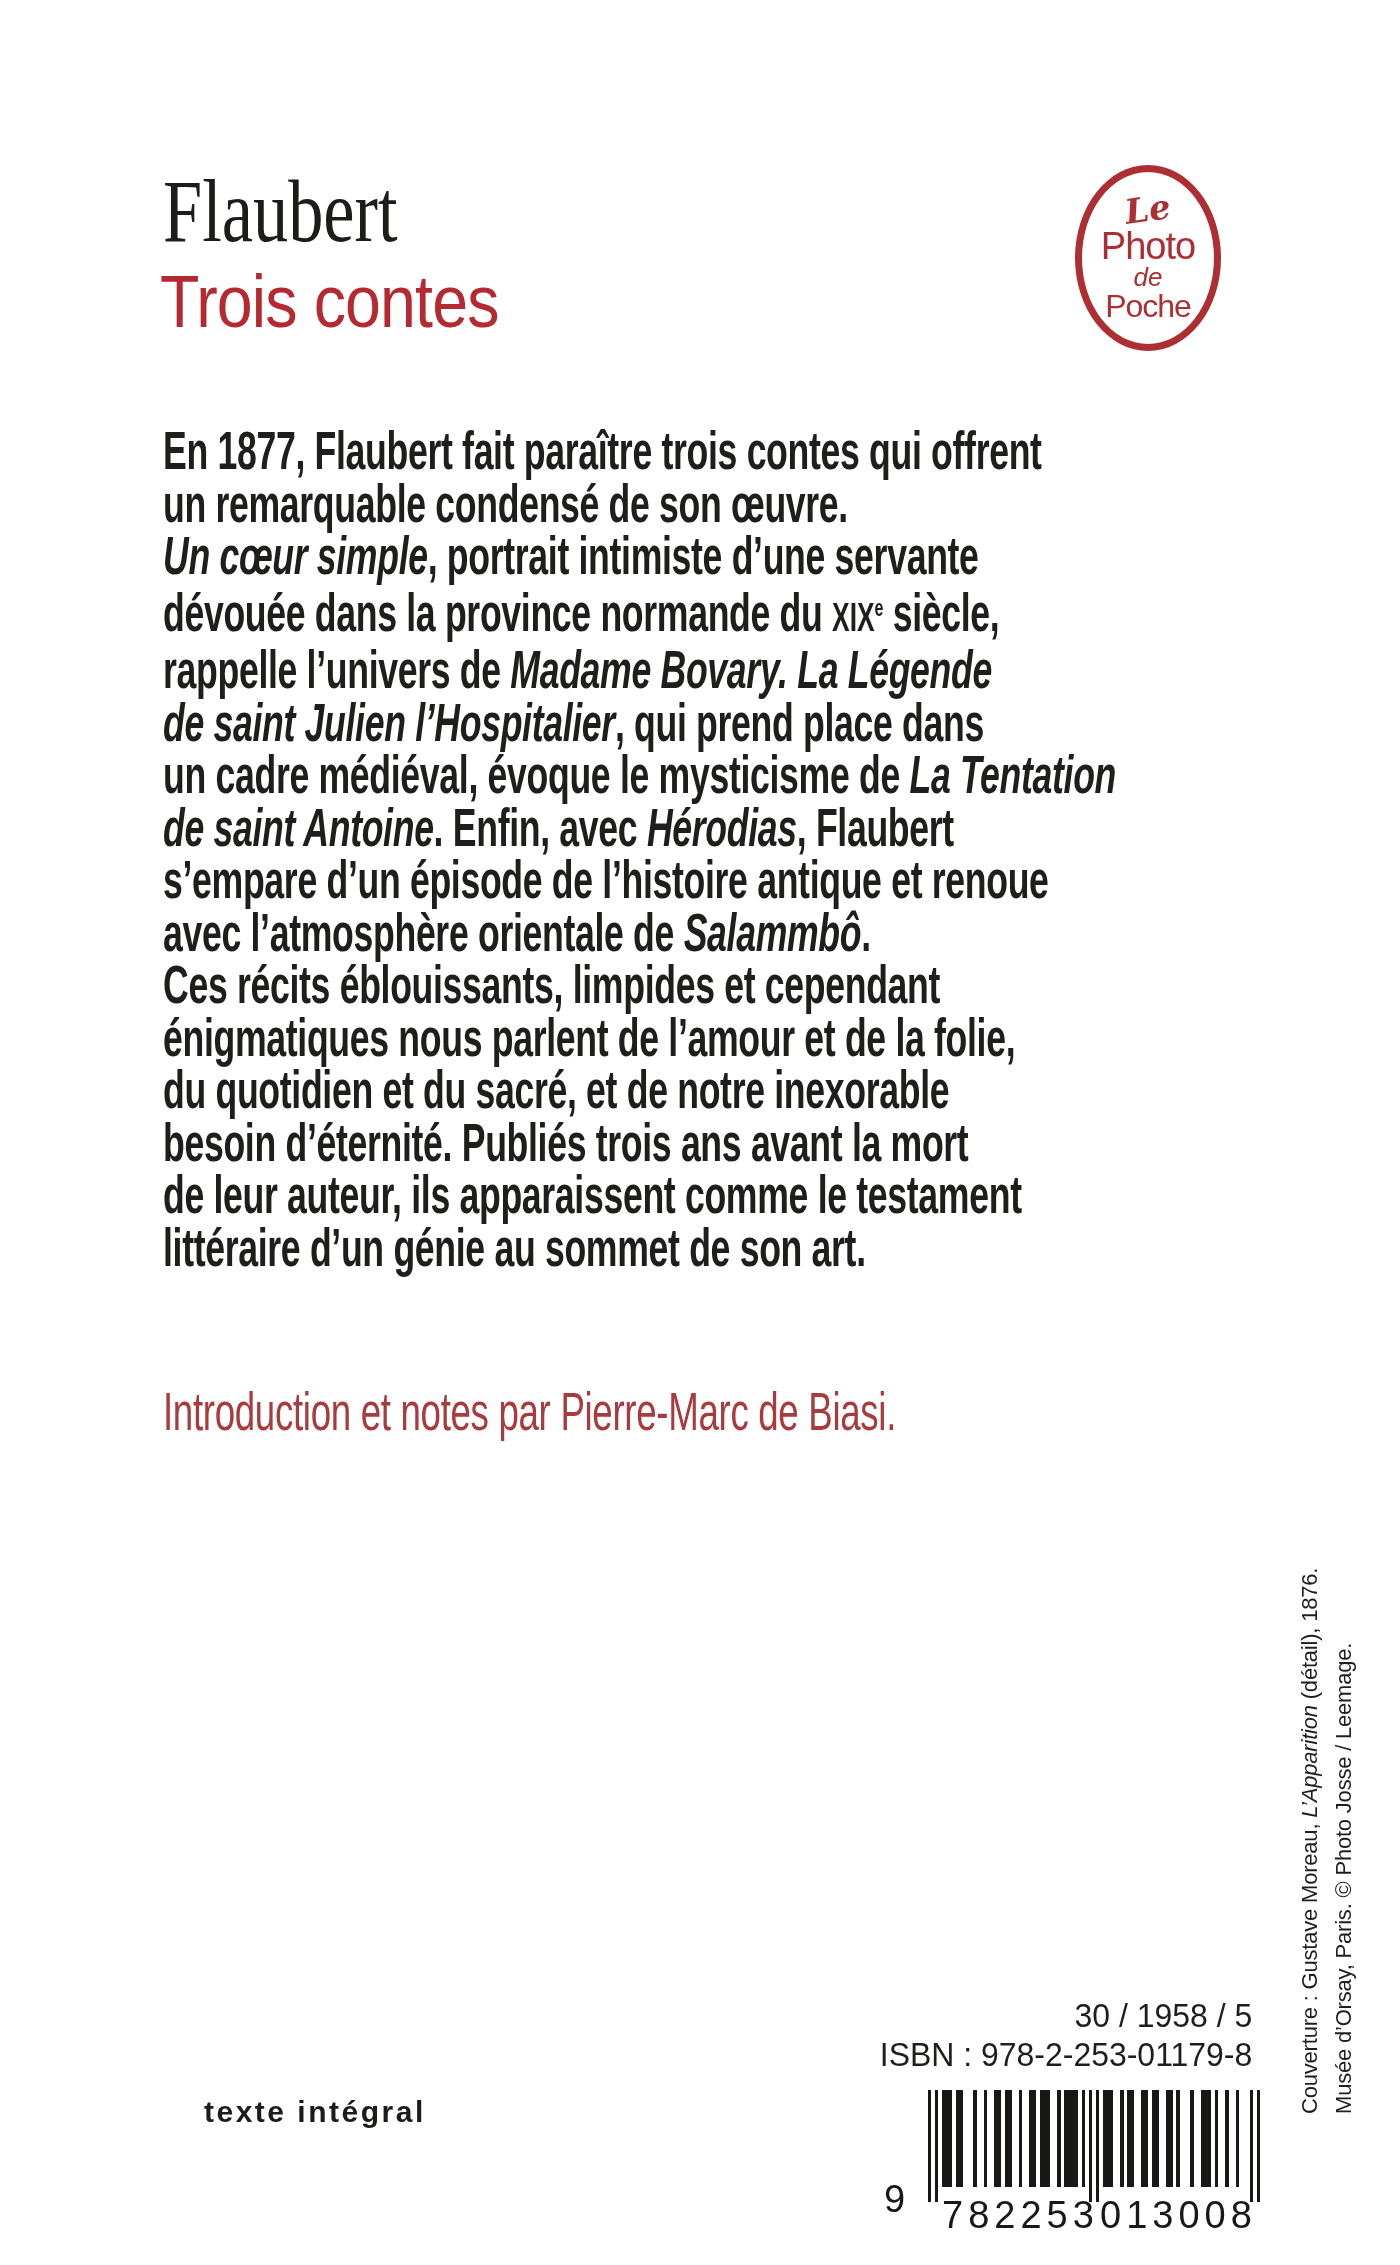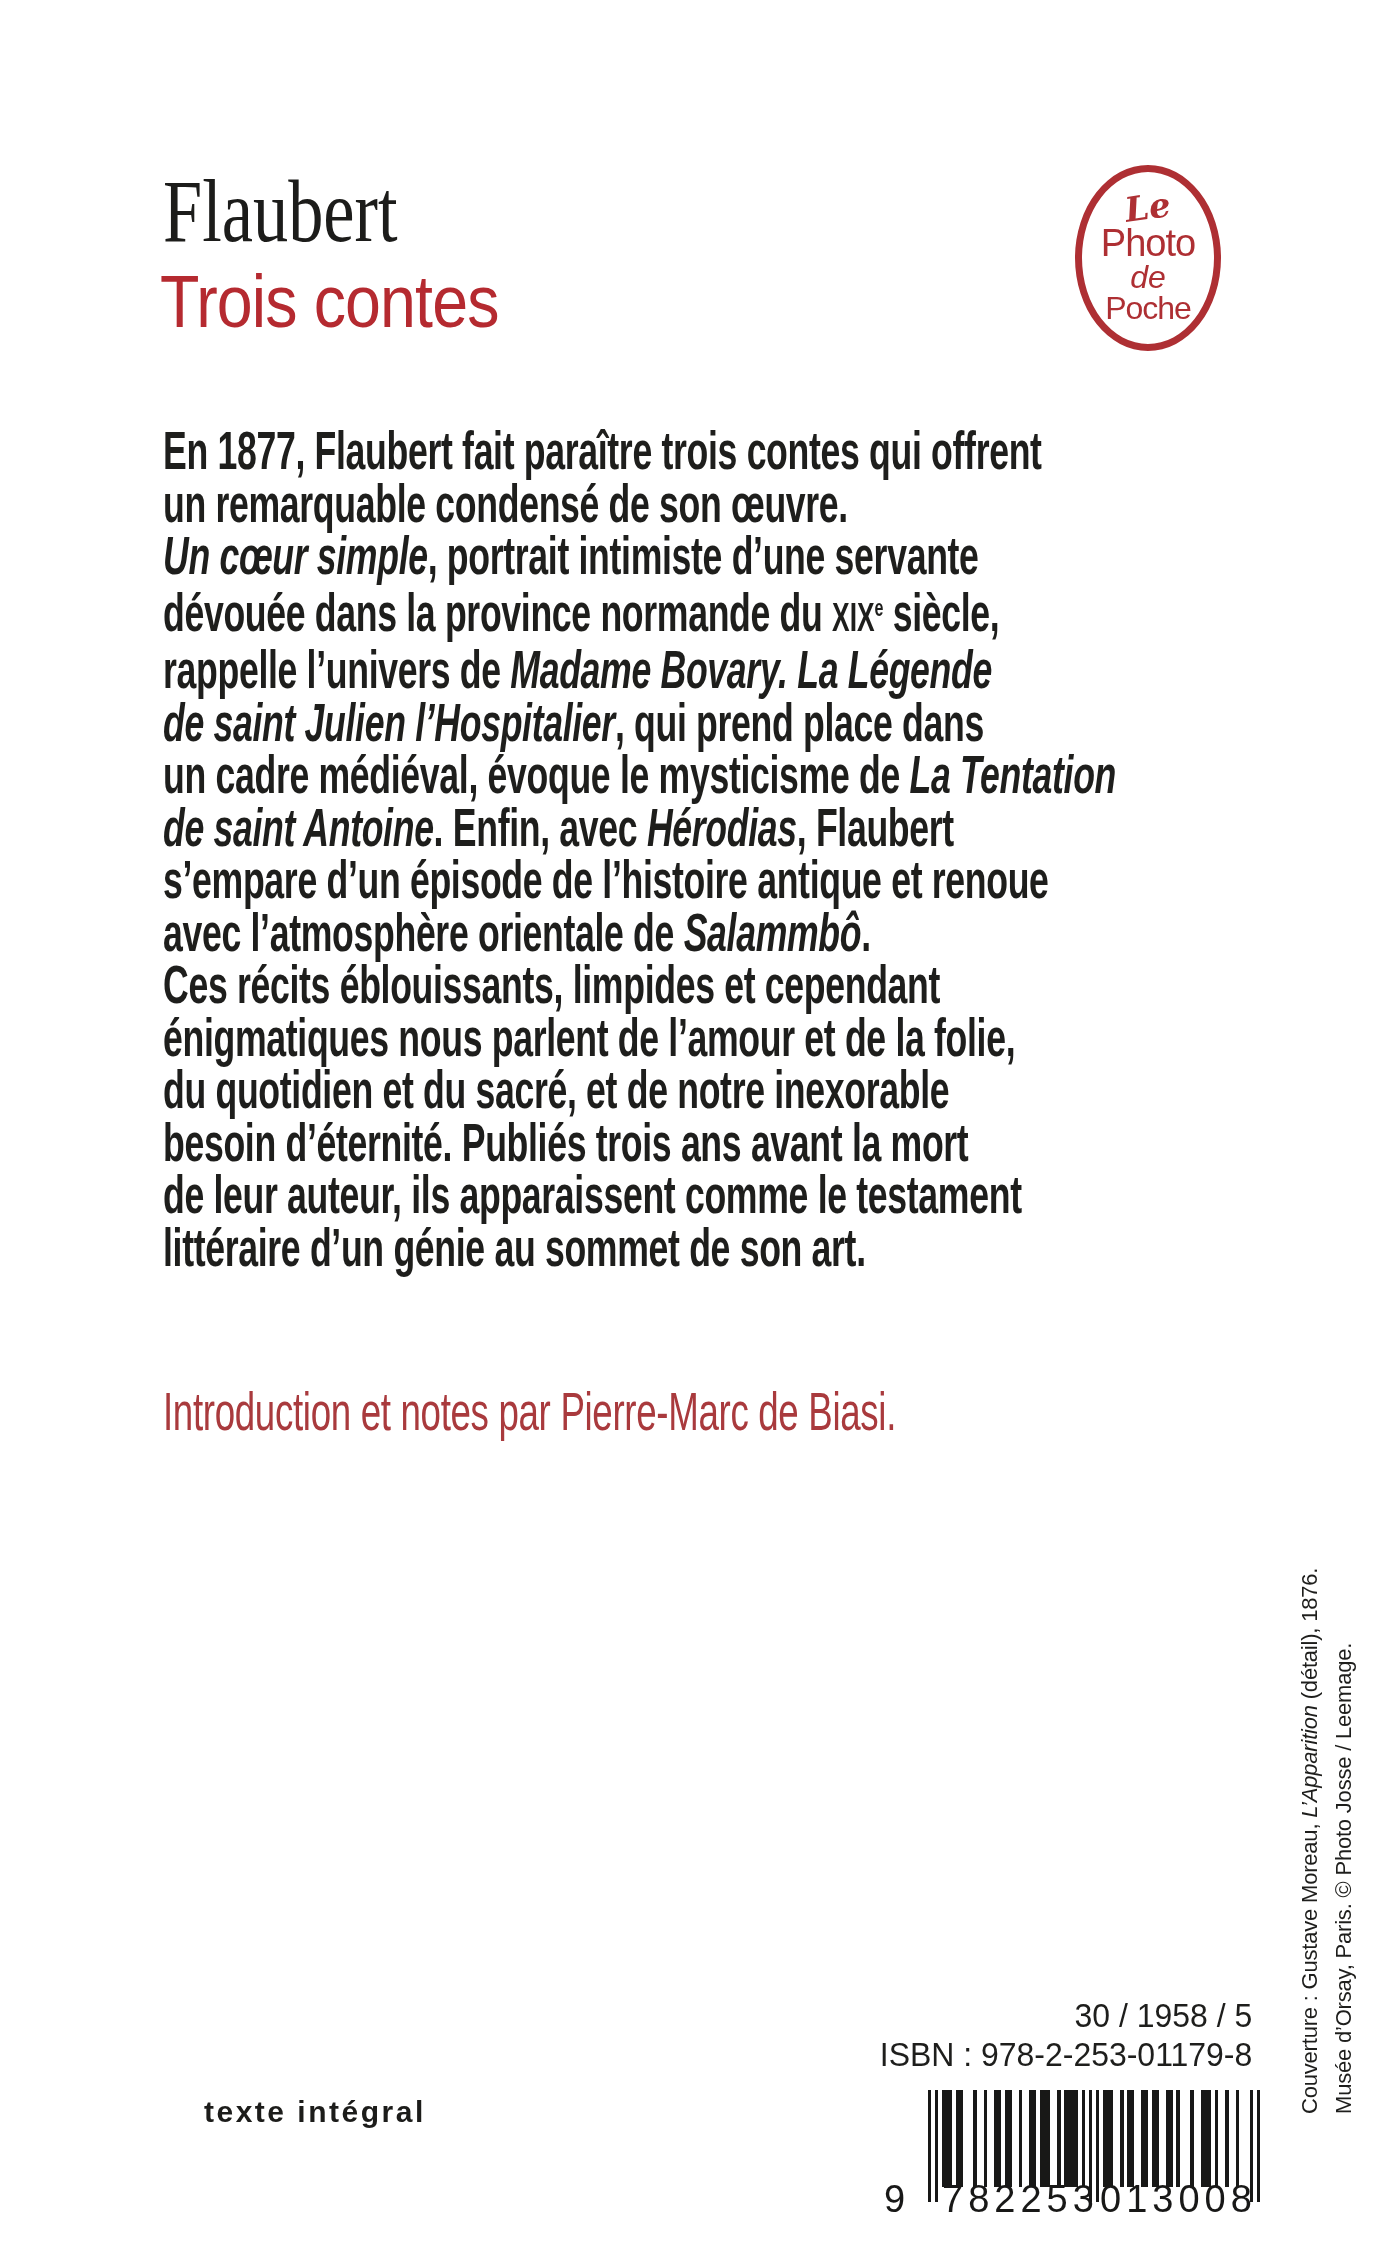--- a/index.html
+++ b/index.html
@@ -36,21 +36,21 @@
     display: flex; flex-direction: column;
     align-items: center; justify-content: center;
     text-align: center;
   }
   .logo-le {
     font-family: "DejaVu Serif", serif; font-style: italic;
     font-size: 34px; line-height: 0.9; transform: rotate(-8deg);
     margin-bottom: 2px; font-weight: bold;
   }
   .logo-livre { font-size: 38px; line-height: 1.0; letter-spacing: -1px; }
-  .logo-de { font-style: italic; font-size: 32px; line-height: 0.95; }
+  .logo-de { font-style: italic; font-size: 26px; line-height: 0.95; }
   .logo-poche { font-size: 32px; line-height: 1.0; letter-spacing: -1px; }
 
   
   .synopsis { position: absolute; left: 163px; top: 424px; width: 1180px; font-weight: bold; }
   .syn-line {
     font-size: 54px; line-height: 52.5px;
     letter-spacing: -0.5px; white-space: nowrap;
     transform: scaleX(0.66); transform-origin: 0 0;
   }
   .syn-line .sc { font-size: 0.74em; letter-spacing: 0; }
@@ -87,21 +87,21 @@
     position: absolute; left: 928px; top: 2090px;
     width: 332px; height: 130px;
   }
   .bc-bars { position: absolute; left: 0; top: 0; width: 100%; height: 100%; }
   .bc-bar { position: absolute; top: 0; background: #181817; }
   .bc-digit-first {
     position: absolute; left: -44px; top: 88px;
     font-size: 38px; color: #181817;
   }
   .bc-group {
-    position: absolute; top: 88px; width: 148px;
+    position: absolute; top: 104px; width: 148px;
     font-size: 38px; color: #181817;
     text-align: center; letter-spacing: 5px; white-space: nowrap;
     background: transparent;
   }
   .bc-group.g1 { left: 14px; }
   .bc-group.g2 { left: 172px; }
 
   
   .format-note {
     position: absolute; left: 164px; top: 2095px;

